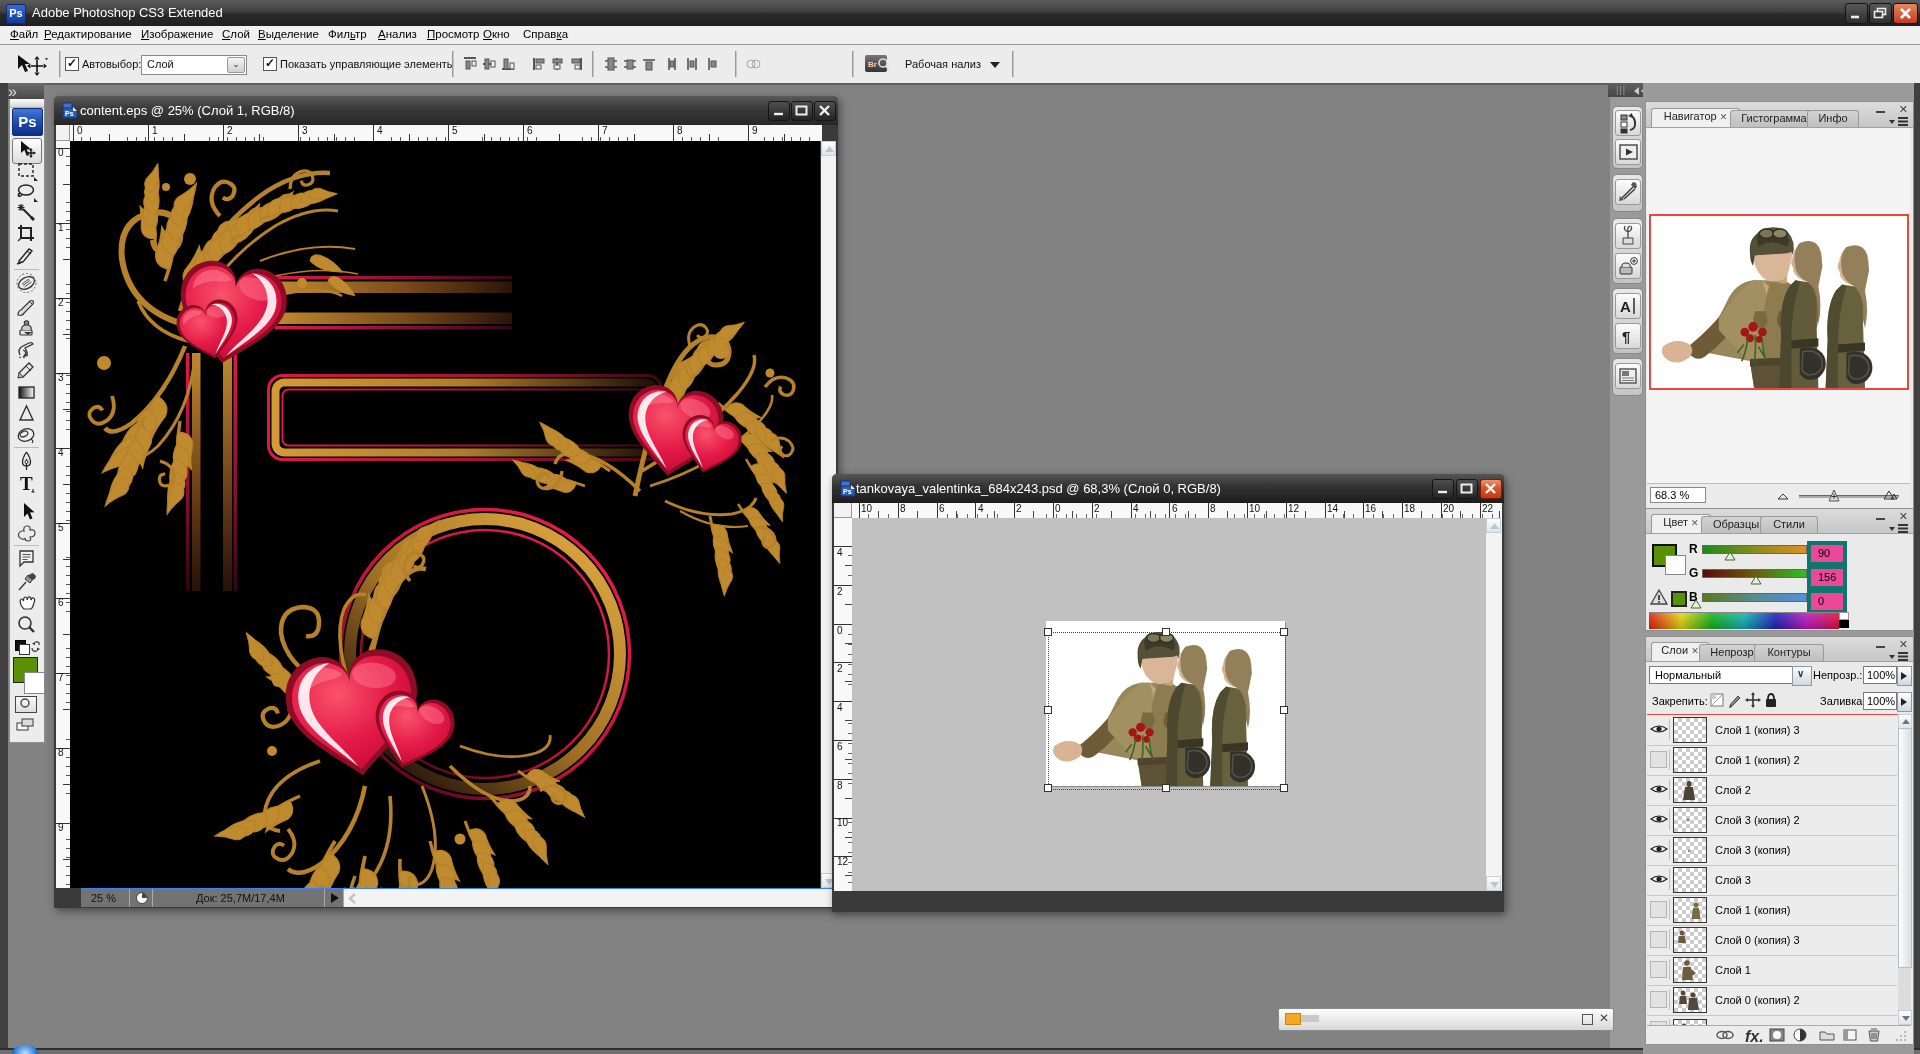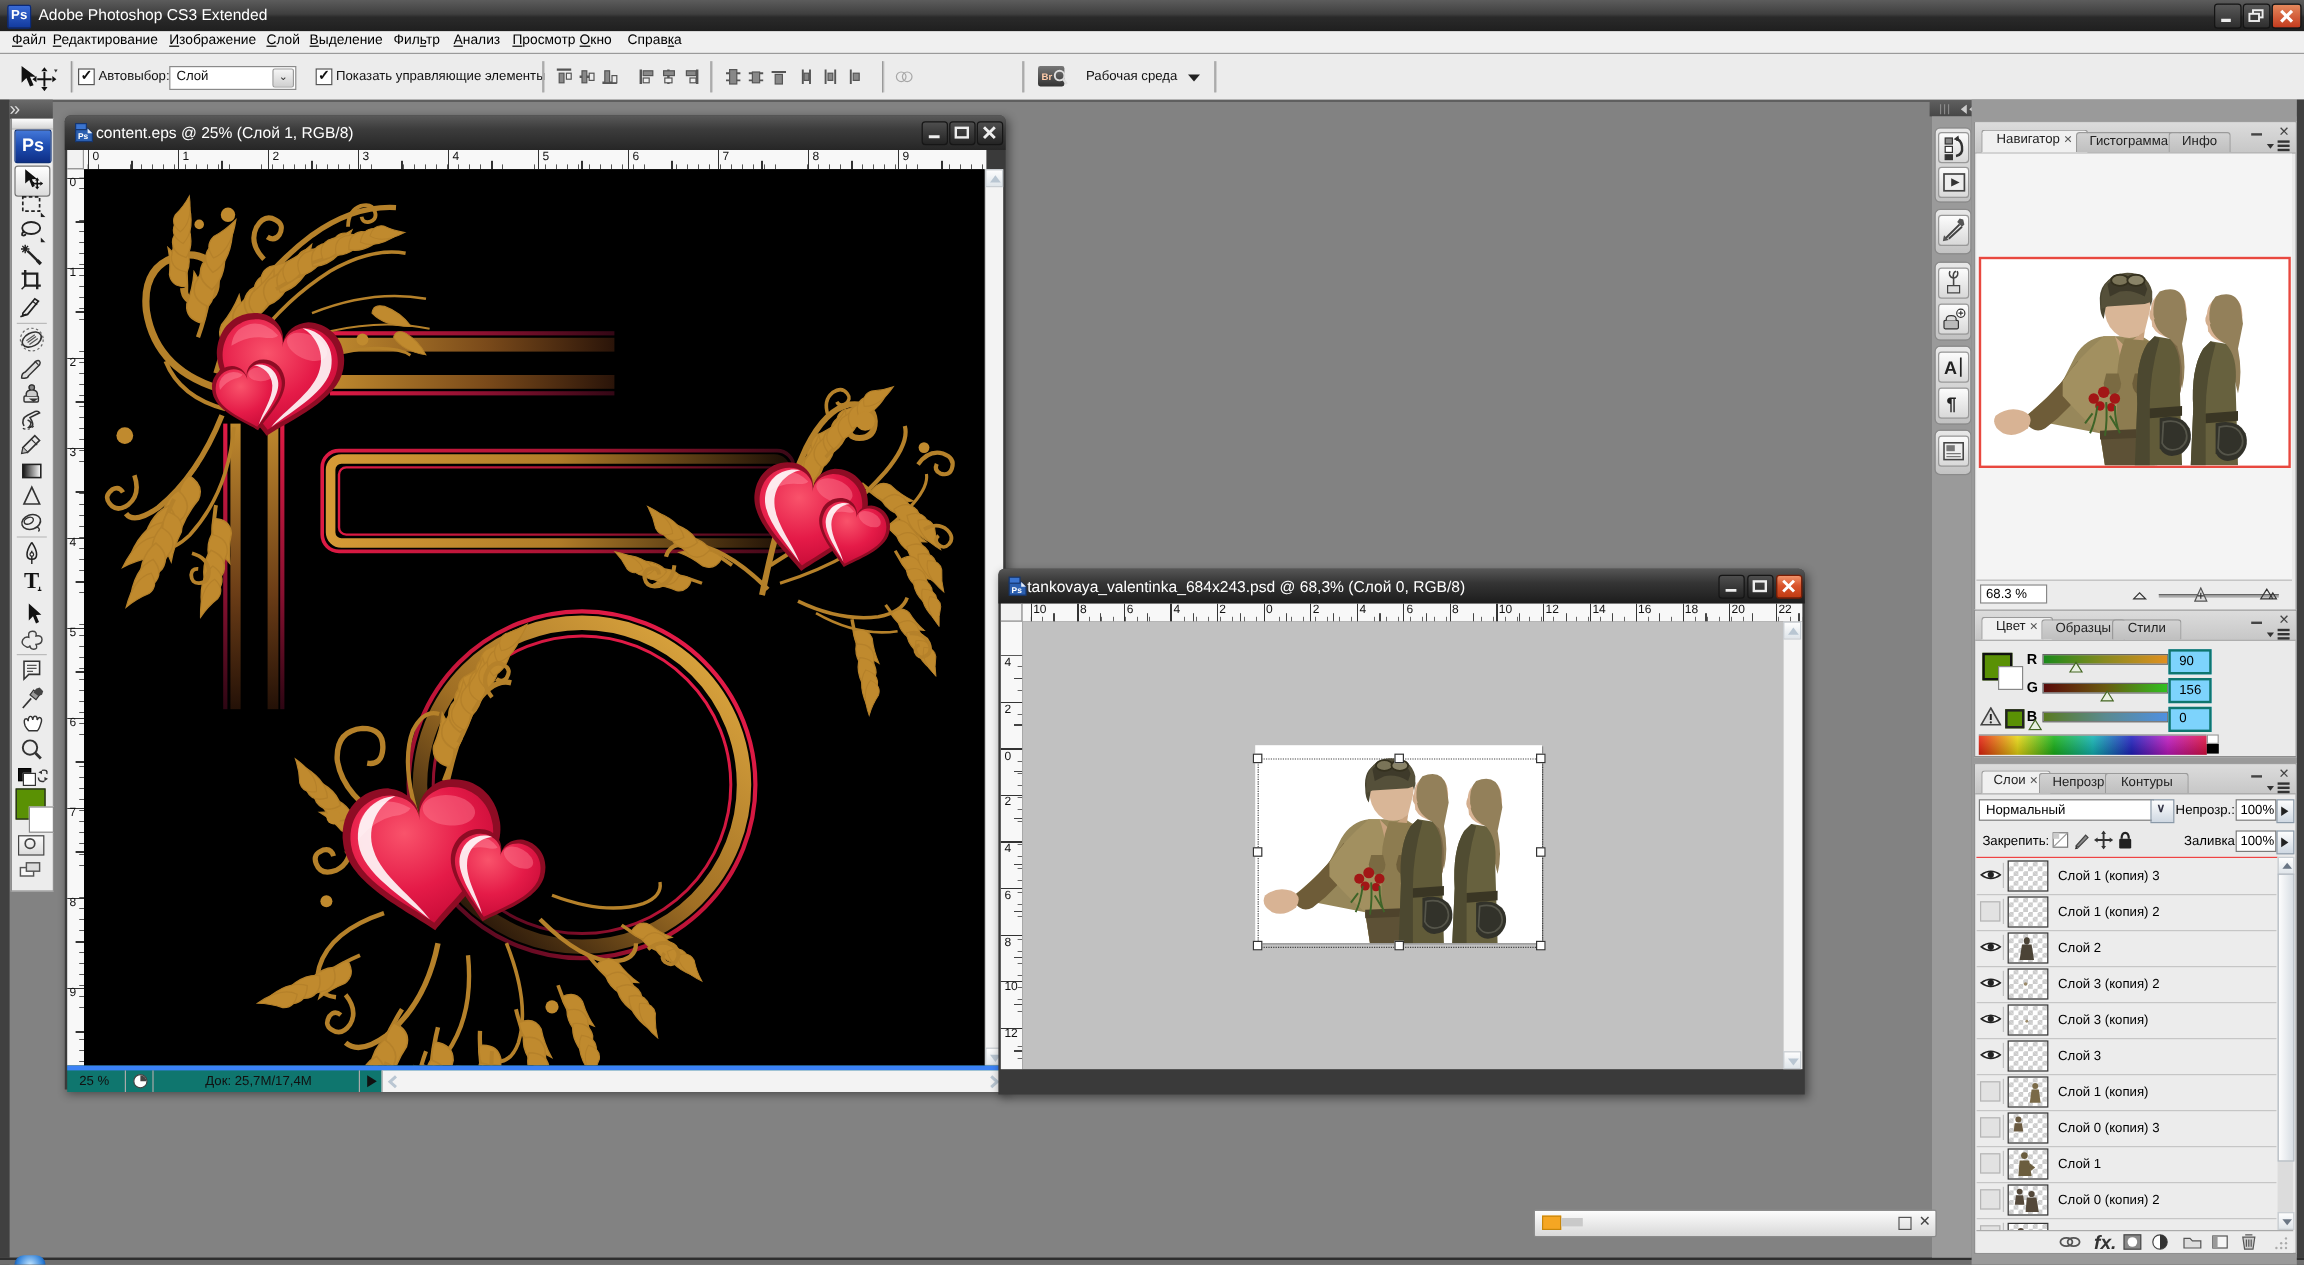--- a/index.html
+++ b/index.html
@@ -30,22 +30,22 @@
   
   .dwin{box-shadow:2px 3px 8px rgba(0,0,0,0.45);}
   .dtitle{position:absolute;left:0;top:0;right:0;height:29px;border-radius:5px 5px 0 0;
     background:linear-gradient(#5a5a5a 0%,#3c3c3c 40%,#262626 100%);
     color:#fff;font-size:13px;}
   .dico{position:absolute;left:8px;top:6px;width:17px;height:17px;}
   .dbtn{position:absolute;top:5px;width:20px;height:18px;border-radius:3px;
     border:1px solid #161616;background:linear-gradient(#4e4e4e,#242424);}
   .ruler{position:absolute;background:#f8f8f8;}
   .rnum{position:absolute;font-size:10px;color:#111;}
-  .statusbar{position:absolute;background:#0f766e;border-top:4px solid #3b82f6;
-    font-size:11px;color:#111;}
+  .statusbar{position:absolute;background:#737373;border-top:1px solid #3b82f6;
+    font-size:11px;color:#111;margin-left:25px;}
   
   #dockstrip{left:1610px;top:83px;width:33px;height:971px;background:#9a9a9a;}
   #panels{left:1643px;top:83px;width:271px;height:971px;background:#9a9a9a;}
   .panel{position:absolute;left:2px;width:267px;background:#eaeaea;border:1px solid #8f8f8f;}
   .ptabs{position:absolute;left:0;top:0;right:0;height:17px;
      background:linear-gradient(#dcdcdc,#c7c7c7);border-bottom:1px solid #a0a0a0;}
   .tab{position:absolute;bottom:0;height:15px;font-size:11px;color:#222;text-align:center;
      border:1px solid #9a9a9a;border-bottom:none;border-radius:3px 3px 0 0;
      background:linear-gradient(#d2d2d2,#bfbfbf);padding:1px 6px 0 6px;}
   .tab.on{background:#f0f0f0;height:17px;}
@@ -69,21 +69,21 @@
   .pmin{position:absolute;right:3px;top:2px;width:36px;height:11px;z-index:3;}
   .pmin:before{content:"";position:absolute;left:2px;top:7px;width:9px;height:2px;background:#444;}
   .pmin:after{content:"\2715";position:absolute;right:2px;top:-1px;font-size:11px;color:#444;}
   .pmenu{position:absolute;right:2px;top:14px;width:22px;height:12px;}
   .pmenu:before{content:"";position:absolute;left:0px;top:4px;border-left:3.5px solid transparent;border-right:3.5px solid transparent;border-top:4.5px solid #333;}
   .pmenu:after{content:"";position:absolute;left:9px;top:1px;width:10px;height:1.5px;background:#333;
      box-shadow:0 3.5px 0 0 #333,0 7px 0 0 #333;}
   .tx{font-size:9px;color:#555;}
   .cramp{left:56px;width:103px;height:7px;border:1px solid #666;}
   .ctri{width:12px;height:10px;}
-  .cval{left:161px;width:32px;height:17px;background:#7dd3fc;border:2px solid #0f766e;font-size:11px;}
+  .cval{left:161px;width:32px;height:17px;background:#ec4899;border:4px solid #0f766e;font-size:11px;}
   .cval span{position:absolute;left:7px;top:2px;}
   .ddb{width:18px;height:18px;background:linear-gradient(#fdfdfd,#cfd8e2);border:1px solid #8a99a8;}
   .ddb:before{content:"\2228";position:absolute;left:4px;top:1px;font-size:10px;font-weight:bold;color:#334;}
   .arrb{width:13px;height:18px;background:linear-gradient(#fdfdfd,#cfd8e2);border:1px solid #8a99a8;}
   .arrb:before{content:"";position:absolute;left:3px;top:5px;border-top:4px solid transparent;border-bottom:4px solid transparent;border-left:6px solid #222;}
   .lrow{position:absolute;left:0;width:250px;height:30px;border-bottom:1px solid #c6c6c6;font-size:11px;}
   .leye{position:absolute;left:2px;top:4px;width:20px;height:21px;border-right:1px solid #c0c0c0;}
   .lthumb{position:absolute;left:26px;top:2px;width:34px;height:26px;border:1px solid #333;box-sizing:border-box;}
   .lname{position:absolute;left:68px;top:9px;}
   .hdl{position:absolute;width:8px;height:8px;background:#fff;border:1px solid #333;box-sizing:border-box;}
@@ -265,21 +265,21 @@
   </svg>
   <div class="abs" style="left:592px;top:6px;width:1px;height:26px;background:#c6c6c6;border-left:1px solid #9a9a9a;"></div>
   <div class="abs" style="left:735px;top:6px;width:1px;height:26px;background:#c6c6c6;border-left:1px solid #9a9a9a;"></div>
   <div class="abs" style="left:852px;top:6px;width:1px;height:26px;background:#c6c6c6;border-left:1px solid #9a9a9a;"></div>
   <div class="abs" style="left:865px;top:10px;width:22px;height:17px;background:linear-gradient(#777,#333);border-radius:2px;"></div>
   <svg class="abs" style="left:868px;top:12px;" width="22" height="15">
       <text x="0" y="10" font-size="8" fill="#fca" font-weight="bold">Br</text>
       <circle cx="15" cy="6" r="4" fill="none" stroke="#ddd" stroke-width="1.6"></circle>
       <path d="M18 9 L21 13" stroke="#ddd" stroke-width="2"></path>
     </svg>
-  <div class="abs" style="left:905px;top:13px;">Рабочая среда</div>
+  <div class="abs" style="left:905px;top:13px;">Рабочая нализ</div>
   <div class="abs" style="left:990px;top:17px;width:0;height:0;border-left:5px solid transparent;border-right:5px solid transparent;border-top:6px solid #222;"></div>
   <div class="abs" style="left:1012px;top:6px;width:1px;height:26px;background:#c6c6c6;border-left:1px solid #9a9a9a;"></div>
 </div>
 <div class="abs" id="lstrip"></div>
 <div class="abs" id="rstrip"></div>
 <div class="abs" id="bstrip"></div>
 <div class="abs" id="toolhdr">»</div>
 <div class="abs" id="toolbox">
  <div class="abs" style="left:0;top:0;width:34px;height:8px;background:linear-gradient(#fdfdfd,#d5d5d5);border-bottom:1px solid #b5b5b5;"></div>
  <div class="abs" style="left:2px;top:9px;width:29px;height:26px;border:1px solid #0c2f77;border-radius:2px;background:linear-gradient(#4377d8 0%,#1d4cb0 50%,#0f2f86 100%);color:#fff;font-weight:bold;font-size:15px;text-align:center;line-height:25px;">Ps</div>

